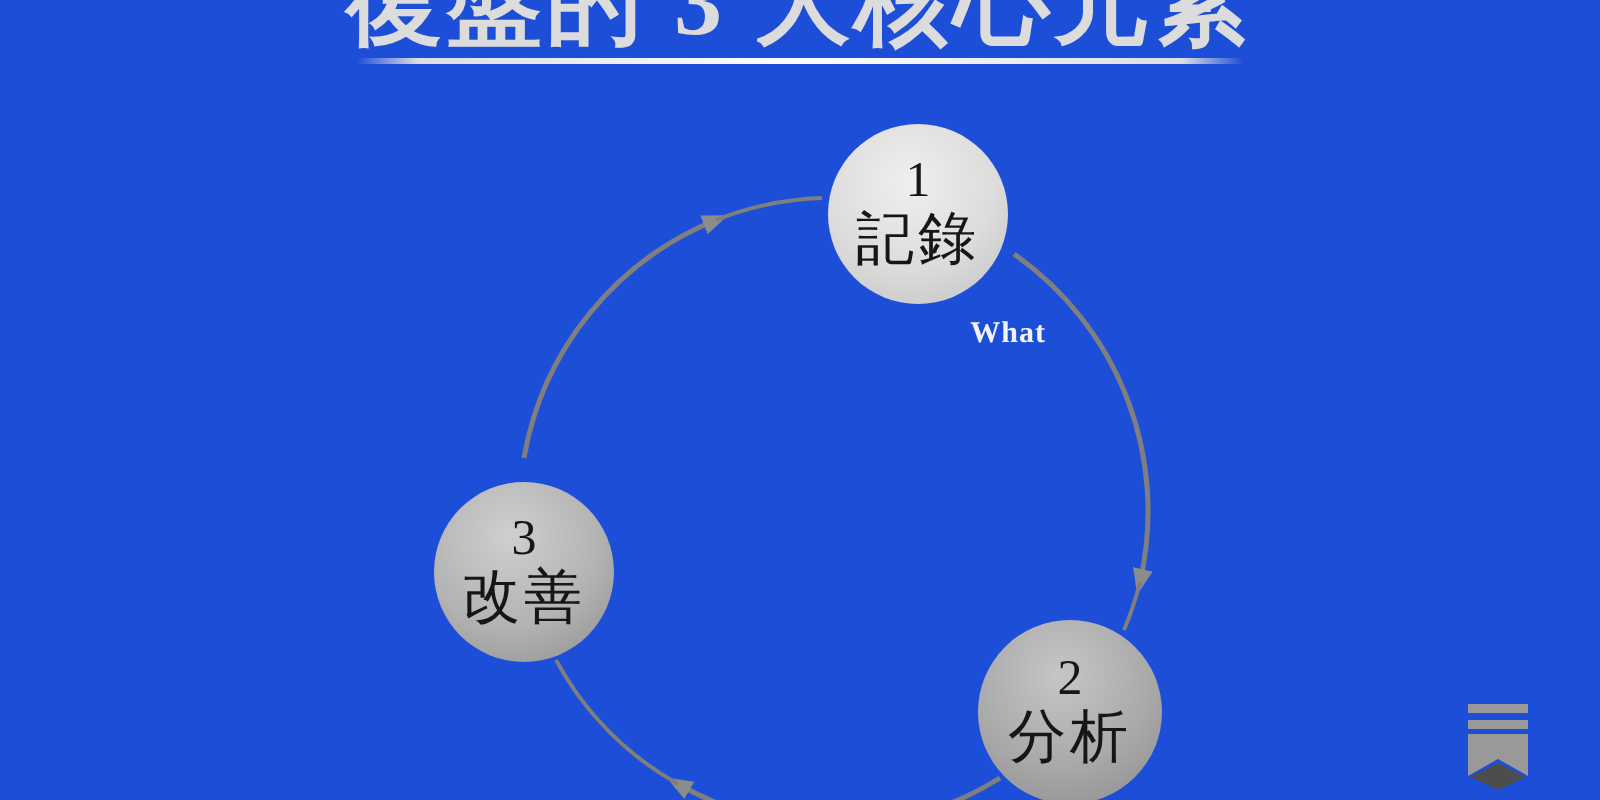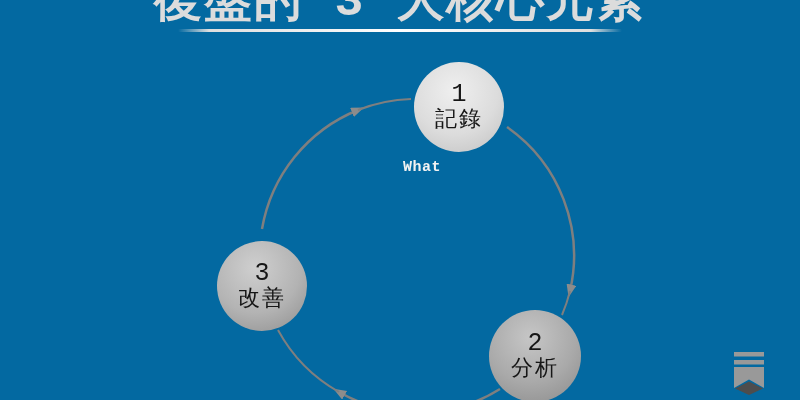--- a/index.html
+++ b/index.html
@@ -1,51 +1,51 @@
 <!DOCTYPE html>
 <html><head>
 <meta charset="utf-8">
 <style>
   html,body{margin:0;padding:0;background:#000;}
   .stage{
-    position:relative;width:800px;height:400px;overflow:hidden;background:#0369a1;
-    font-family:Liberation Mono, monospace;
+    position:relative;width:800px;height:400px;overflow:hidden;background:#1d4ed8;
+    font-family:Liberation Serif, serif;
   }
   
   .title{
     position:absolute;top:-23px;left:0;right:0;margin:0;
     text-align:center;font-size:48px;font-weight:700;line-height:1.05;
     color:#dcdcdc;letter-spacing:2px;white-space:nowrap;
   }
   .title-underline{
     position:absolute;left:178px;top:29px;width:444px;height:3px;border-radius:2px;
     background:linear-gradient(90deg,rgba(255,255,255,0) 0%,#dedede 7%,#ffffff 50%,#dedede 93%,rgba(255,255,255,0) 100%);
   }
   
   .node{
     position:absolute;border-radius:50%;
     display:flex;flex-direction:column;align-items:center;justify-content:center;
     color:#161616;text-align:center;
   }
   .node .num{font-size:25px;font-weight:400;line-height:1.1;}
-  .node .lbl{font-size:22px;font-weight:400;line-height:1.15;letter-spacing:2px;}
+  .node .lbl{font-size:29px;font-weight:400;line-height:1.15;letter-spacing:2px;}
   .node-1{
     left:414px;top:62px;width:90px;height:90px;
     background:radial-gradient(circle at 45% 32%,#efefef 0%,#dcdcdc 55%,#c0c0c0 100%);
   }
   .node-2{
     left:489px;top:310px;width:92px;height:92px;
     background:radial-gradient(circle at 45% 30%,#c6c6c6 0%,#a9a9a9 55%,#8a8a8a 100%);
   }
   .node-3{
     left:217px;top:241px;width:90px;height:90px;
     background:radial-gradient(circle at 42% 30%,#cfcfcf 0%,#b3b3b3 55%,#8d8d8d 100%);
   }
   .sublabel{
-    position:absolute;width:120px;text-align:left;
+    position:absolute;width:120px;text-align:right;
     color:#f2f2f2;font-size:15px;font-weight:700;letter-spacing:.5px;
   }
   .sublabel-what{left:403px;top:159px;}
   .sublabel-how{left:186px;top:331px;}
   
   .arcs,.logo{position:absolute;}
   .arcs{left:0;top:0;}
   .logo{left:734px;top:352px;}
 </style>
 </head>

